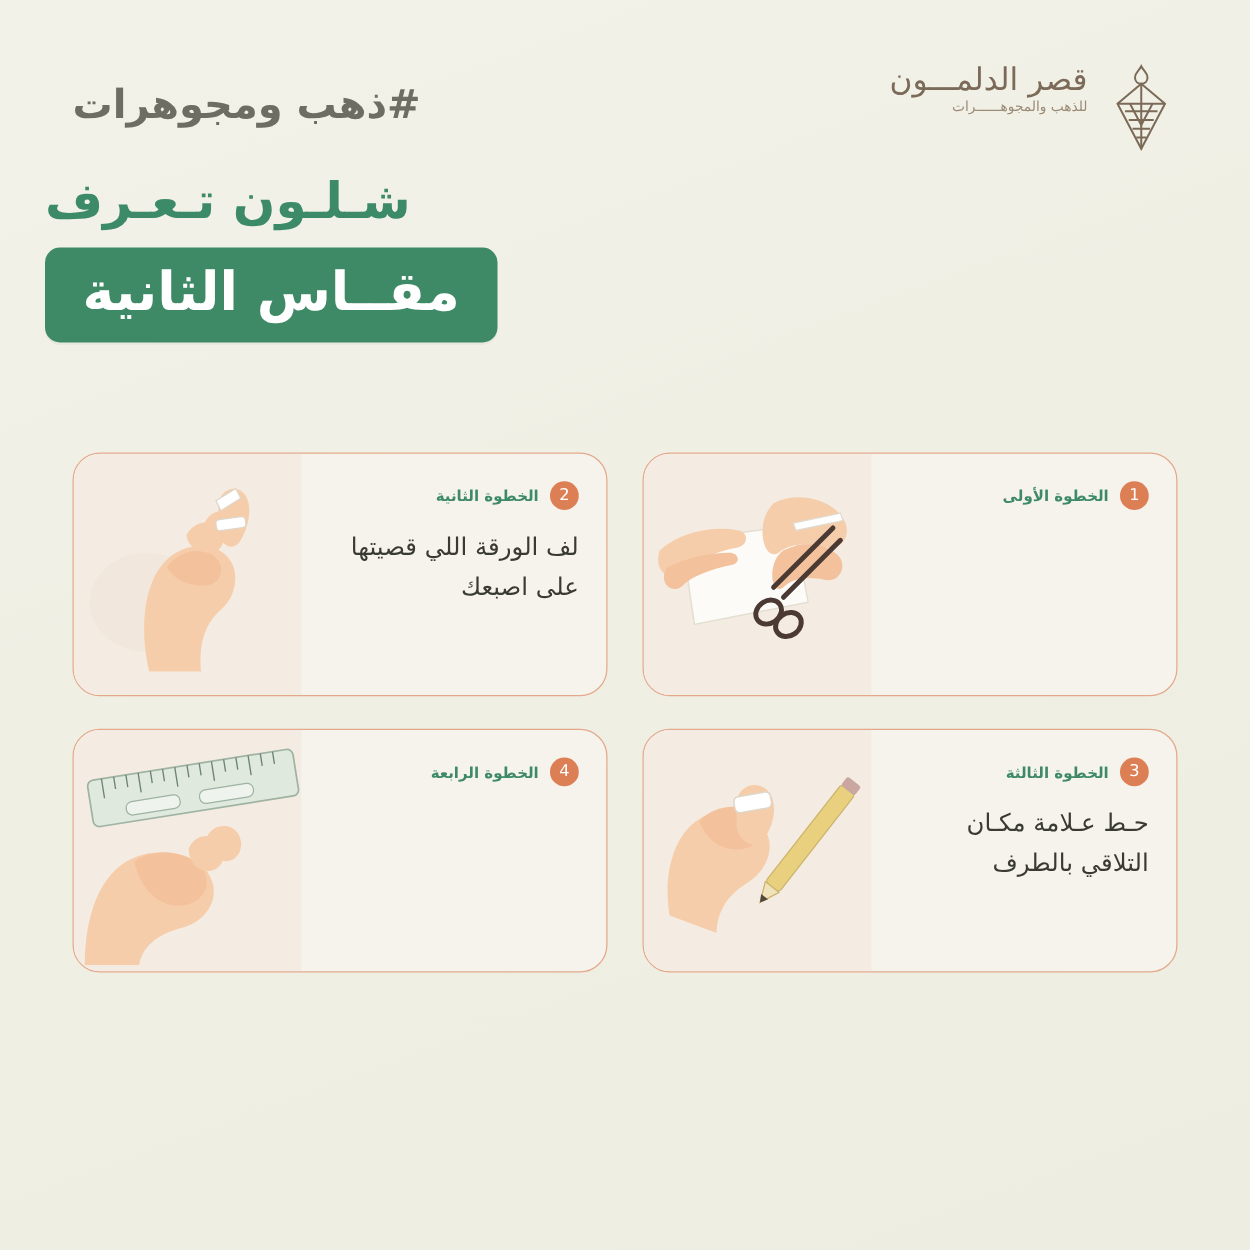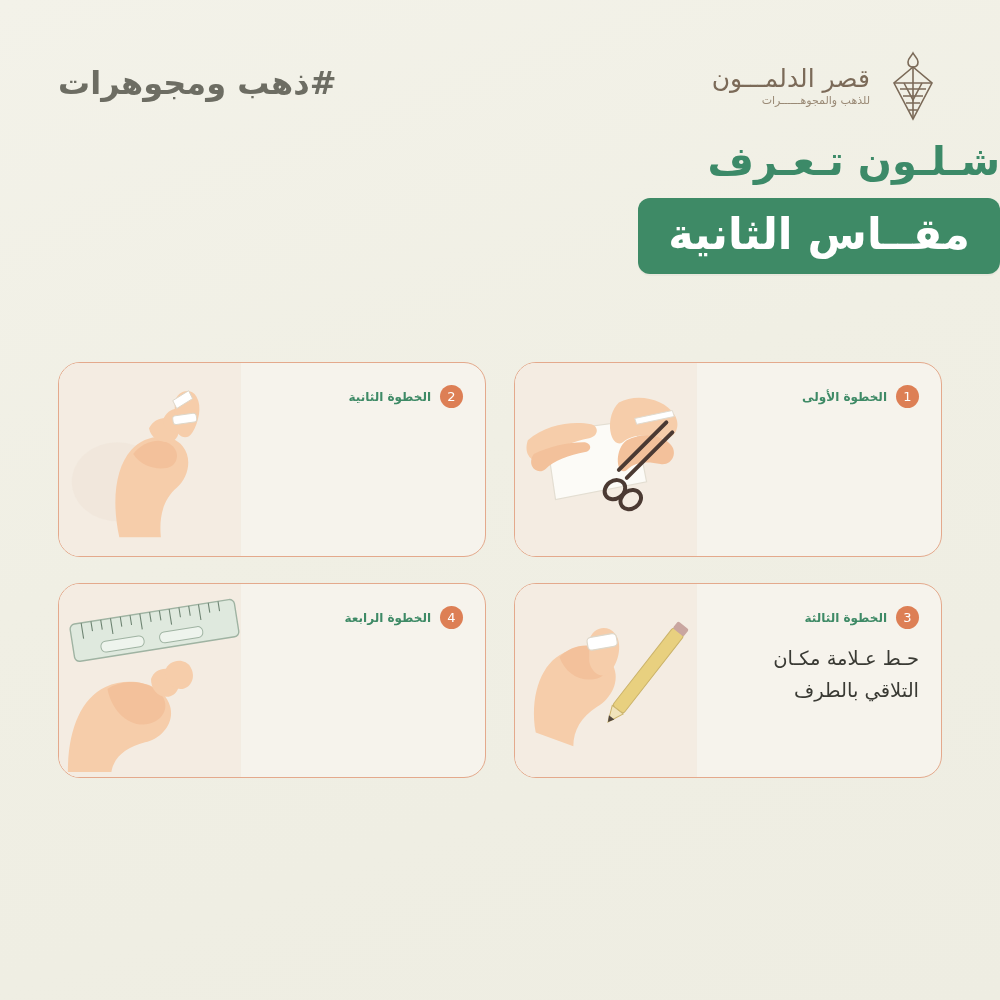--- a/index.html
+++ b/index.html
@@ -37,21 +37,20 @@
     letter-spacing: 0.5px;
     direction: rtl;
     font-weight: bold;
   }
   .brand {
     position: absolute;
     right: 58px;
     top: 4px;
     display: flex;
     flex-direction: row;
-    align-items: center;
     gap: 14px;
   }
   .brand-text {
     text-align: right;
     direction: rtl;
   }
   .brand-name {
     font-size: 25px;
     color: #7b6a58;
     letter-spacing: 4px;
@@ -69,21 +68,21 @@
     position: relative;
   }
   .brand-mark svg { display:block; }
 
   
   .title-wrap {
     position: absolute;
     top: 138px;
     left: 0;
     right: 0;
-    text-align: right;
+    text-align: left;
     padding-left: 36px;
   }
   .title-line1 {
     font-size: 40px;
     color: #3c8a68;
     letter-spacing: 6px;
     font-weight: 600;
     direction: rtl;
   }
   .title-line2 {
@@ -234,20 +233,21 @@
         </svg>
       </div>
     </div>
 
     <div class="card">
       <div class="card-text">
         <div class="step-head">
           <span class="step-badge">2</span>
           <span class="step-label">الخطوة الثانية</span>
         </div>
+        <div class="step-body">لف الورقة اللي قصيتها على اصبعك</div>
       </div>
       <div class="card-art">
         <svg viewBox="0 0 182 195" xmlns="http://www.w3.org/2000/svg">
           <rect x="0" y="0" width="182" height="195" fill="#f4ece2"></rect>
           <ellipse cx="58" cy="120" rx="46" ry="40" fill="#efe6da" opacity="0.7"></ellipse>
 
           <path d="M60 176 C52 140 56 106 72 88 C86 72 112 70 124 84 C134 96 130 116 118 126 C104 138 100 156 102 176 Z" fill="#f6cdaa"></path>
 
           <path d="M74 92 C84 78 104 74 114 84 C122 92 118 104 108 106 C96 108 82 104 74 92 Z" fill="#f3c19b"></path>
           <path d="M90 66 C96 54 112 52 118 62 C123 70 118 80 110 80 C100 80 92 76 90 66 Z" fill="#f6cdaa"></path>

